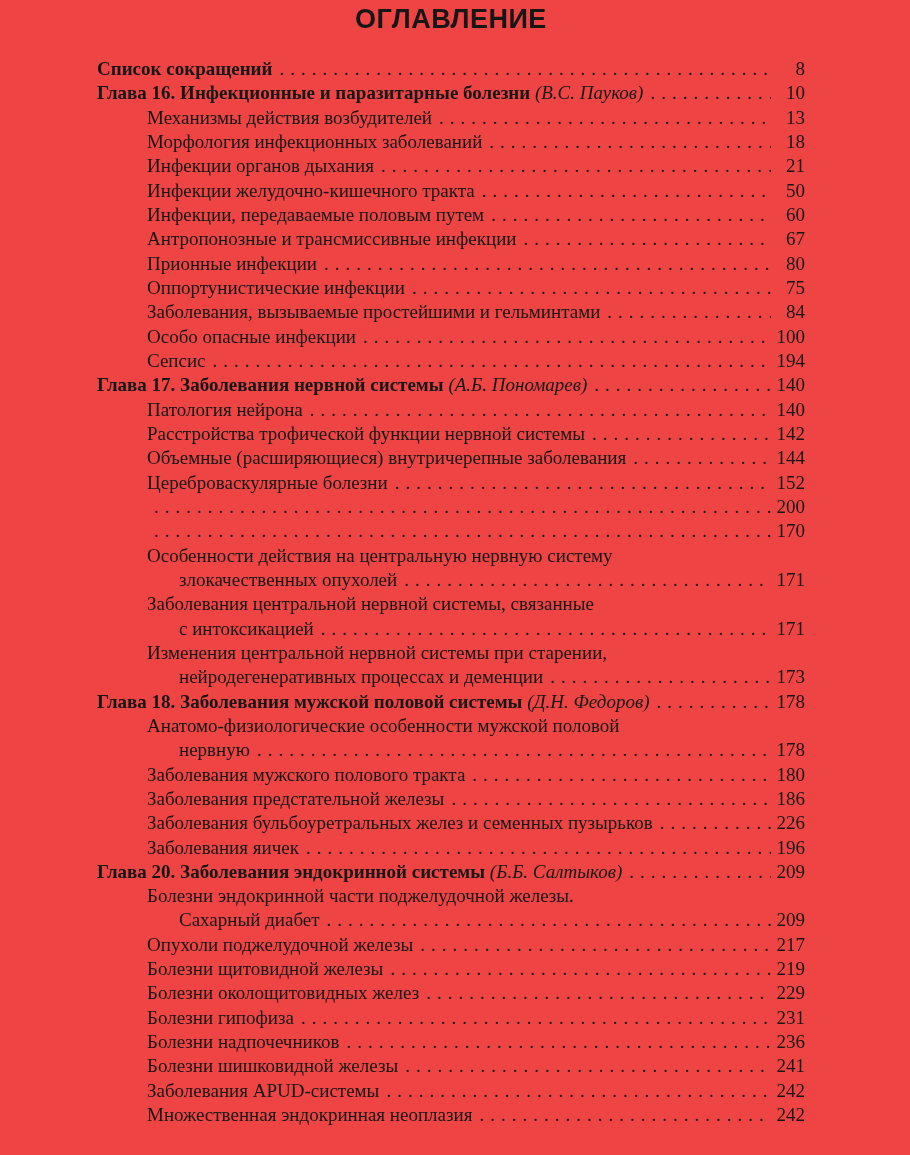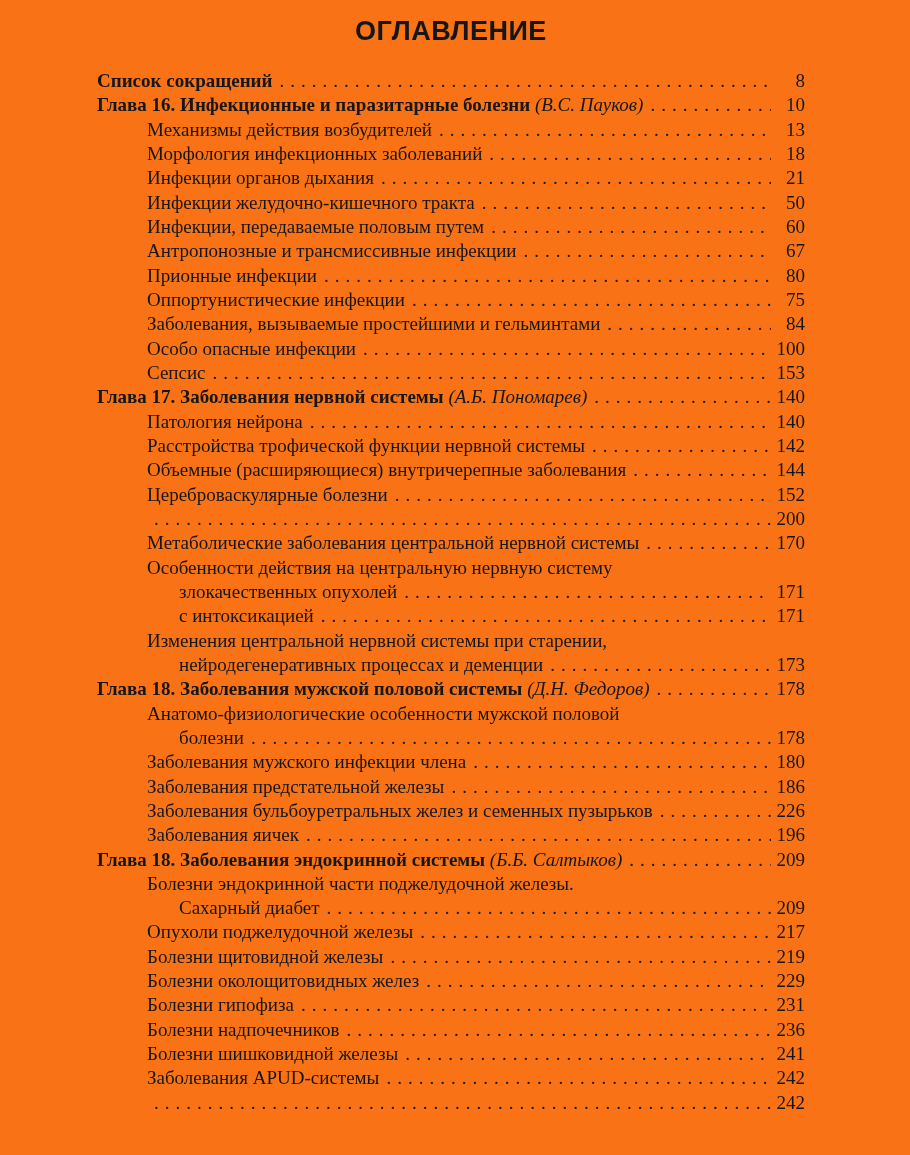--- a/index.html
+++ b/index.html
@@ -5,22 +5,22 @@
   html, body {
     margin: 0;
     padding: 0;
     background: #ffffff;
   }
   .page {
     position: relative;
     width: 910px;
     height: 1155px;
     box-sizing: border-box;
-    padding: 16px 105px 0 97px;
-    background: #f97316;
+    padding: 4px 105px 0 97px;
+    background: #ef4444;
     font-family: "Liberation Serif", "DejaVu Serif", serif;
     color: #161616;
     overflow: hidden;
   }
   .doc-title {
     font-family: "Liberation Sans", "DejaVu Sans", sans-serif;
     font-size: 27px;
     font-weight: 700;
     letter-spacing: 0.5px;
     text-align: center;
@@ -125,21 +125,21 @@
         <span class="page-num">84</span>
       </div>
       <div class="row lvl1">
         <span class="t">Особо опасные инфекции</span>
         <span class="leader" aria-hidden="true">............................................................................................................................................</span>
         <span class="page-num">100</span>
       </div>
       <div class="row lvl1">
         <span class="t">Сепсис</span>
         <span class="leader" aria-hidden="true">............................................................................................................................................</span>
-        <span class="page-num">153</span>
+        <span class="page-num">194</span>
       </div>
       <div class="row lvl0 bold">
         <span class="t">Глава 17. Заболевания нервной системы</span>
         <span class="author">&nbsp;(А.Б. Пономарев)</span>
         <span class="leader" aria-hidden="true">............................................................................................................................................</span>
         <span class="page-num">140</span>
       </div>
       <div class="row lvl1">
         <span class="t">Патология нейрона</span>
         <span class="leader" aria-hidden="true">............................................................................................................................................</span>
@@ -158,31 +158,33 @@
       <div class="row lvl1">
         <span class="t">Цереброваскулярные болезни</span>
         <span class="leader" aria-hidden="true">............................................................................................................................................</span>
         <span class="page-num">152</span>
       </div>
       <div class="row lvl1">
         <span class="leader" aria-hidden="true">............................................................................................................................................</span>
         <span class="page-num">200</span>
       </div>
       <div class="row lvl1">
-        <span class="t">Метаболические заболевания центральной нервной системы</span>
         <span class="leader" aria-hidden="true">............................................................................................................................................</span>
         <span class="page-num">170</span>
       </div>
       <div class="row lvl1">
         <span class="t">Особенности действия на центральную нервную систему</span>
       </div>
       <div class="row lvl2">
         <span class="t">злокачественных опухолей</span>
         <span class="leader" aria-hidden="true">............................................................................................................................................</span>
         <span class="page-num">171</span>
+      </div>
+      <div class="row lvl1">
+        <span class="t">Заболевания центральной нервной системы, связанные</span>
       </div>
       <div class="row lvl2">
         <span class="t">с интоксикацией</span>
         <span class="leader" aria-hidden="true">............................................................................................................................................</span>
         <span class="page-num">171</span>
       </div>
       <div class="row lvl1">
         <span class="t">Изменения центральной нервной системы при старении,</span>
       </div>
       <div class="row lvl2">
@@ -193,46 +195,46 @@
       <div class="row lvl0 bold">
         <span class="t">Глава 18. Заболевания мужской половой системы</span>
         <span class="author">&nbsp;(Д.Н. Федоров)</span>
         <span class="leader" aria-hidden="true">............................................................................................................................................</span>
         <span class="page-num">178</span>
       </div>
       <div class="row lvl1">
         <span class="t">Анатомо-физиологические особенности мужской половой</span>
       </div>
       <div class="row lvl2">
-        <span class="t">болезни</span>
+        <span class="t">нервную</span>
         <span class="leader" aria-hidden="true">............................................................................................................................................</span>
         <span class="page-num">178</span>
       </div>
       <div class="row lvl1">
-        <span class="t">Заболевания мужского инфекции члена</span>
+        <span class="t">Заболевания мужского полового тракта</span>
         <span class="leader" aria-hidden="true">............................................................................................................................................</span>
         <span class="page-num">180</span>
       </div>
       <div class="row lvl1">
         <span class="t">Заболевания предстательной железы</span>
         <span class="leader" aria-hidden="true">............................................................................................................................................</span>
         <span class="page-num">186</span>
       </div>
       <div class="row lvl1">
         <span class="t">Заболевания бульбоуретральных желез и семенных пузырьков</span>
         <span class="leader" aria-hidden="true">............................................................................................................................................</span>
         <span class="page-num">226</span>
       </div>
       <div class="row lvl1">
         <span class="t">Заболевания яичек</span>
         <span class="leader" aria-hidden="true">............................................................................................................................................</span>
         <span class="page-num">196</span>
       </div>
       <div class="row lvl0 bold">
-        <span class="t">Глава 18. Заболевания эндокринной системы</span>
+        <span class="t">Глава 20. Заболевания эндокринной системы</span>
         <span class="author">&nbsp;(Б.Б. Салтыков)</span>
         <span class="leader" aria-hidden="true">............................................................................................................................................</span>
         <span class="page-num">209</span>
       </div>
       <div class="row lvl1">
         <span class="t">Болезни эндокринной части поджелудочной железы.</span>
       </div>
       <div class="row lvl2">
         <span class="t">Сахарный диабет</span>
         <span class="leader" aria-hidden="true">............................................................................................................................................</span>
@@ -267,17 +269,18 @@
         <span class="t">Болезни шишковидной железы</span>
         <span class="leader" aria-hidden="true">............................................................................................................................................</span>
         <span class="page-num">241</span>
       </div>
       <div class="row lvl1">
         <span class="t">Заболевания APUD-системы</span>
         <span class="leader" aria-hidden="true">............................................................................................................................................</span>
         <span class="page-num">242</span>
       </div>
       <div class="row lvl1">
+        <span class="t">Множественная эндокринная неоплазия</span>
         <span class="leader" aria-hidden="true">............................................................................................................................................</span>
         <span class="page-num">242</span>
       </div>
     </div>
 </div>
 
 </body></html>

